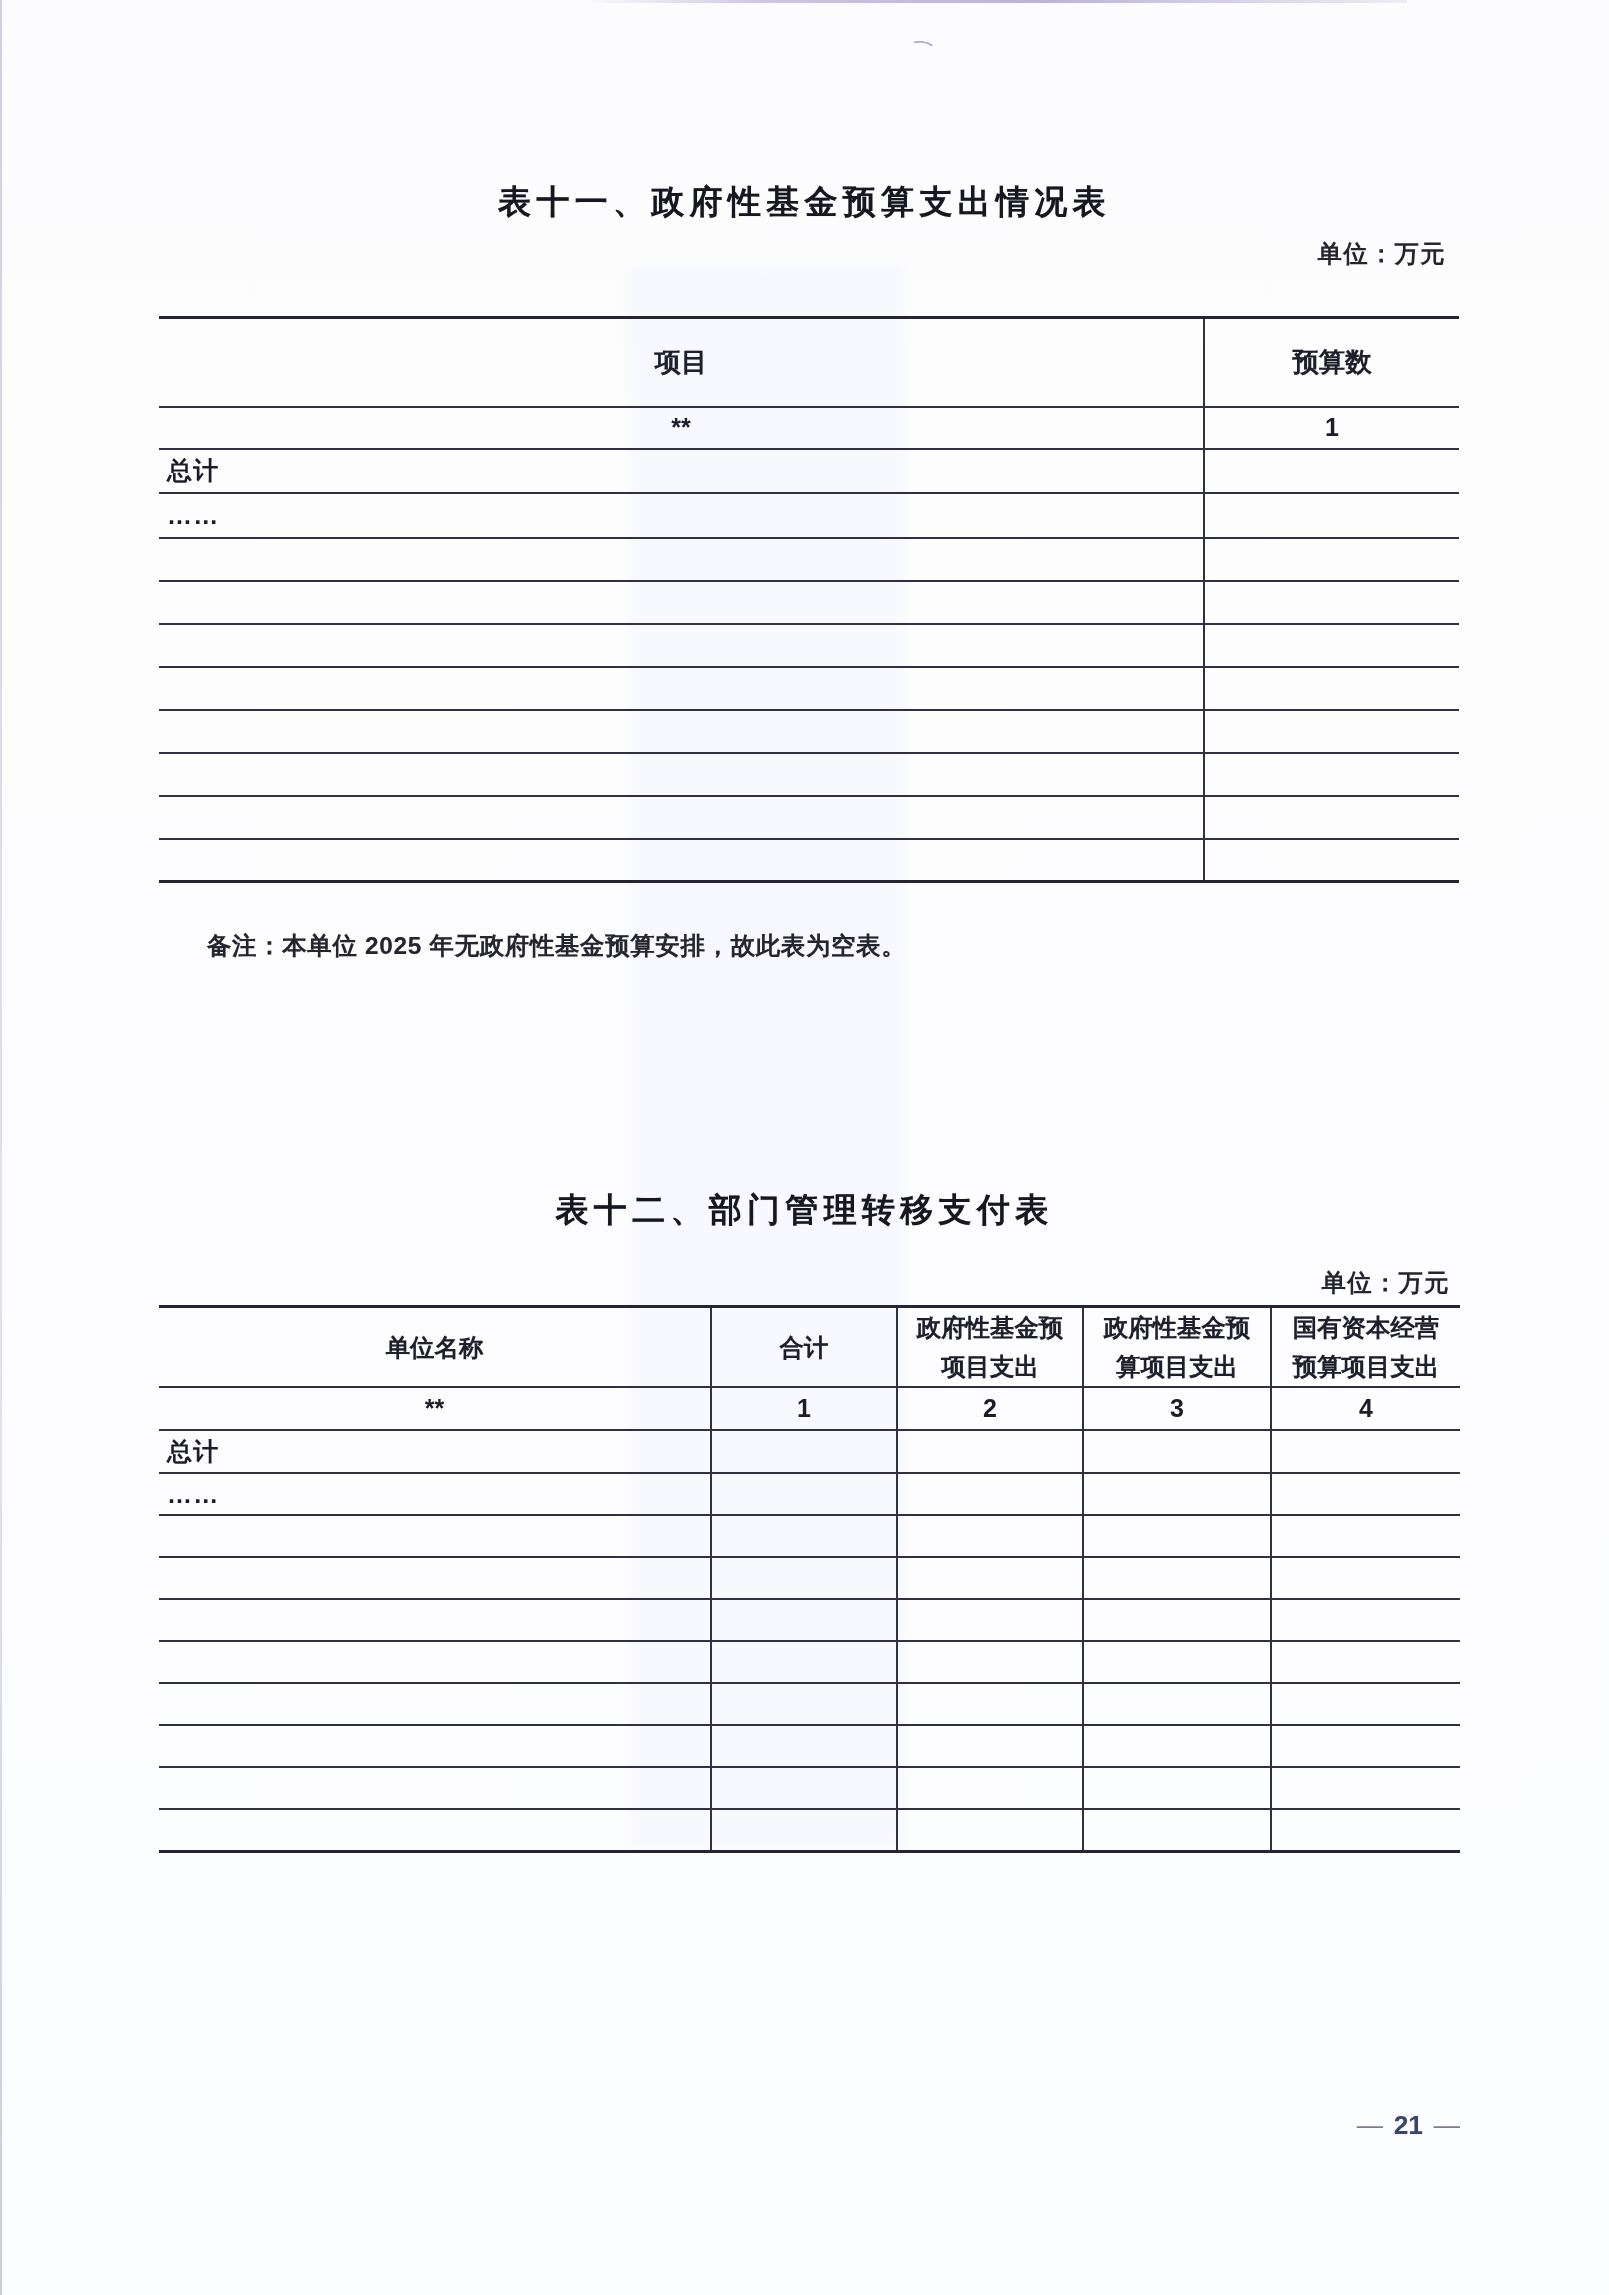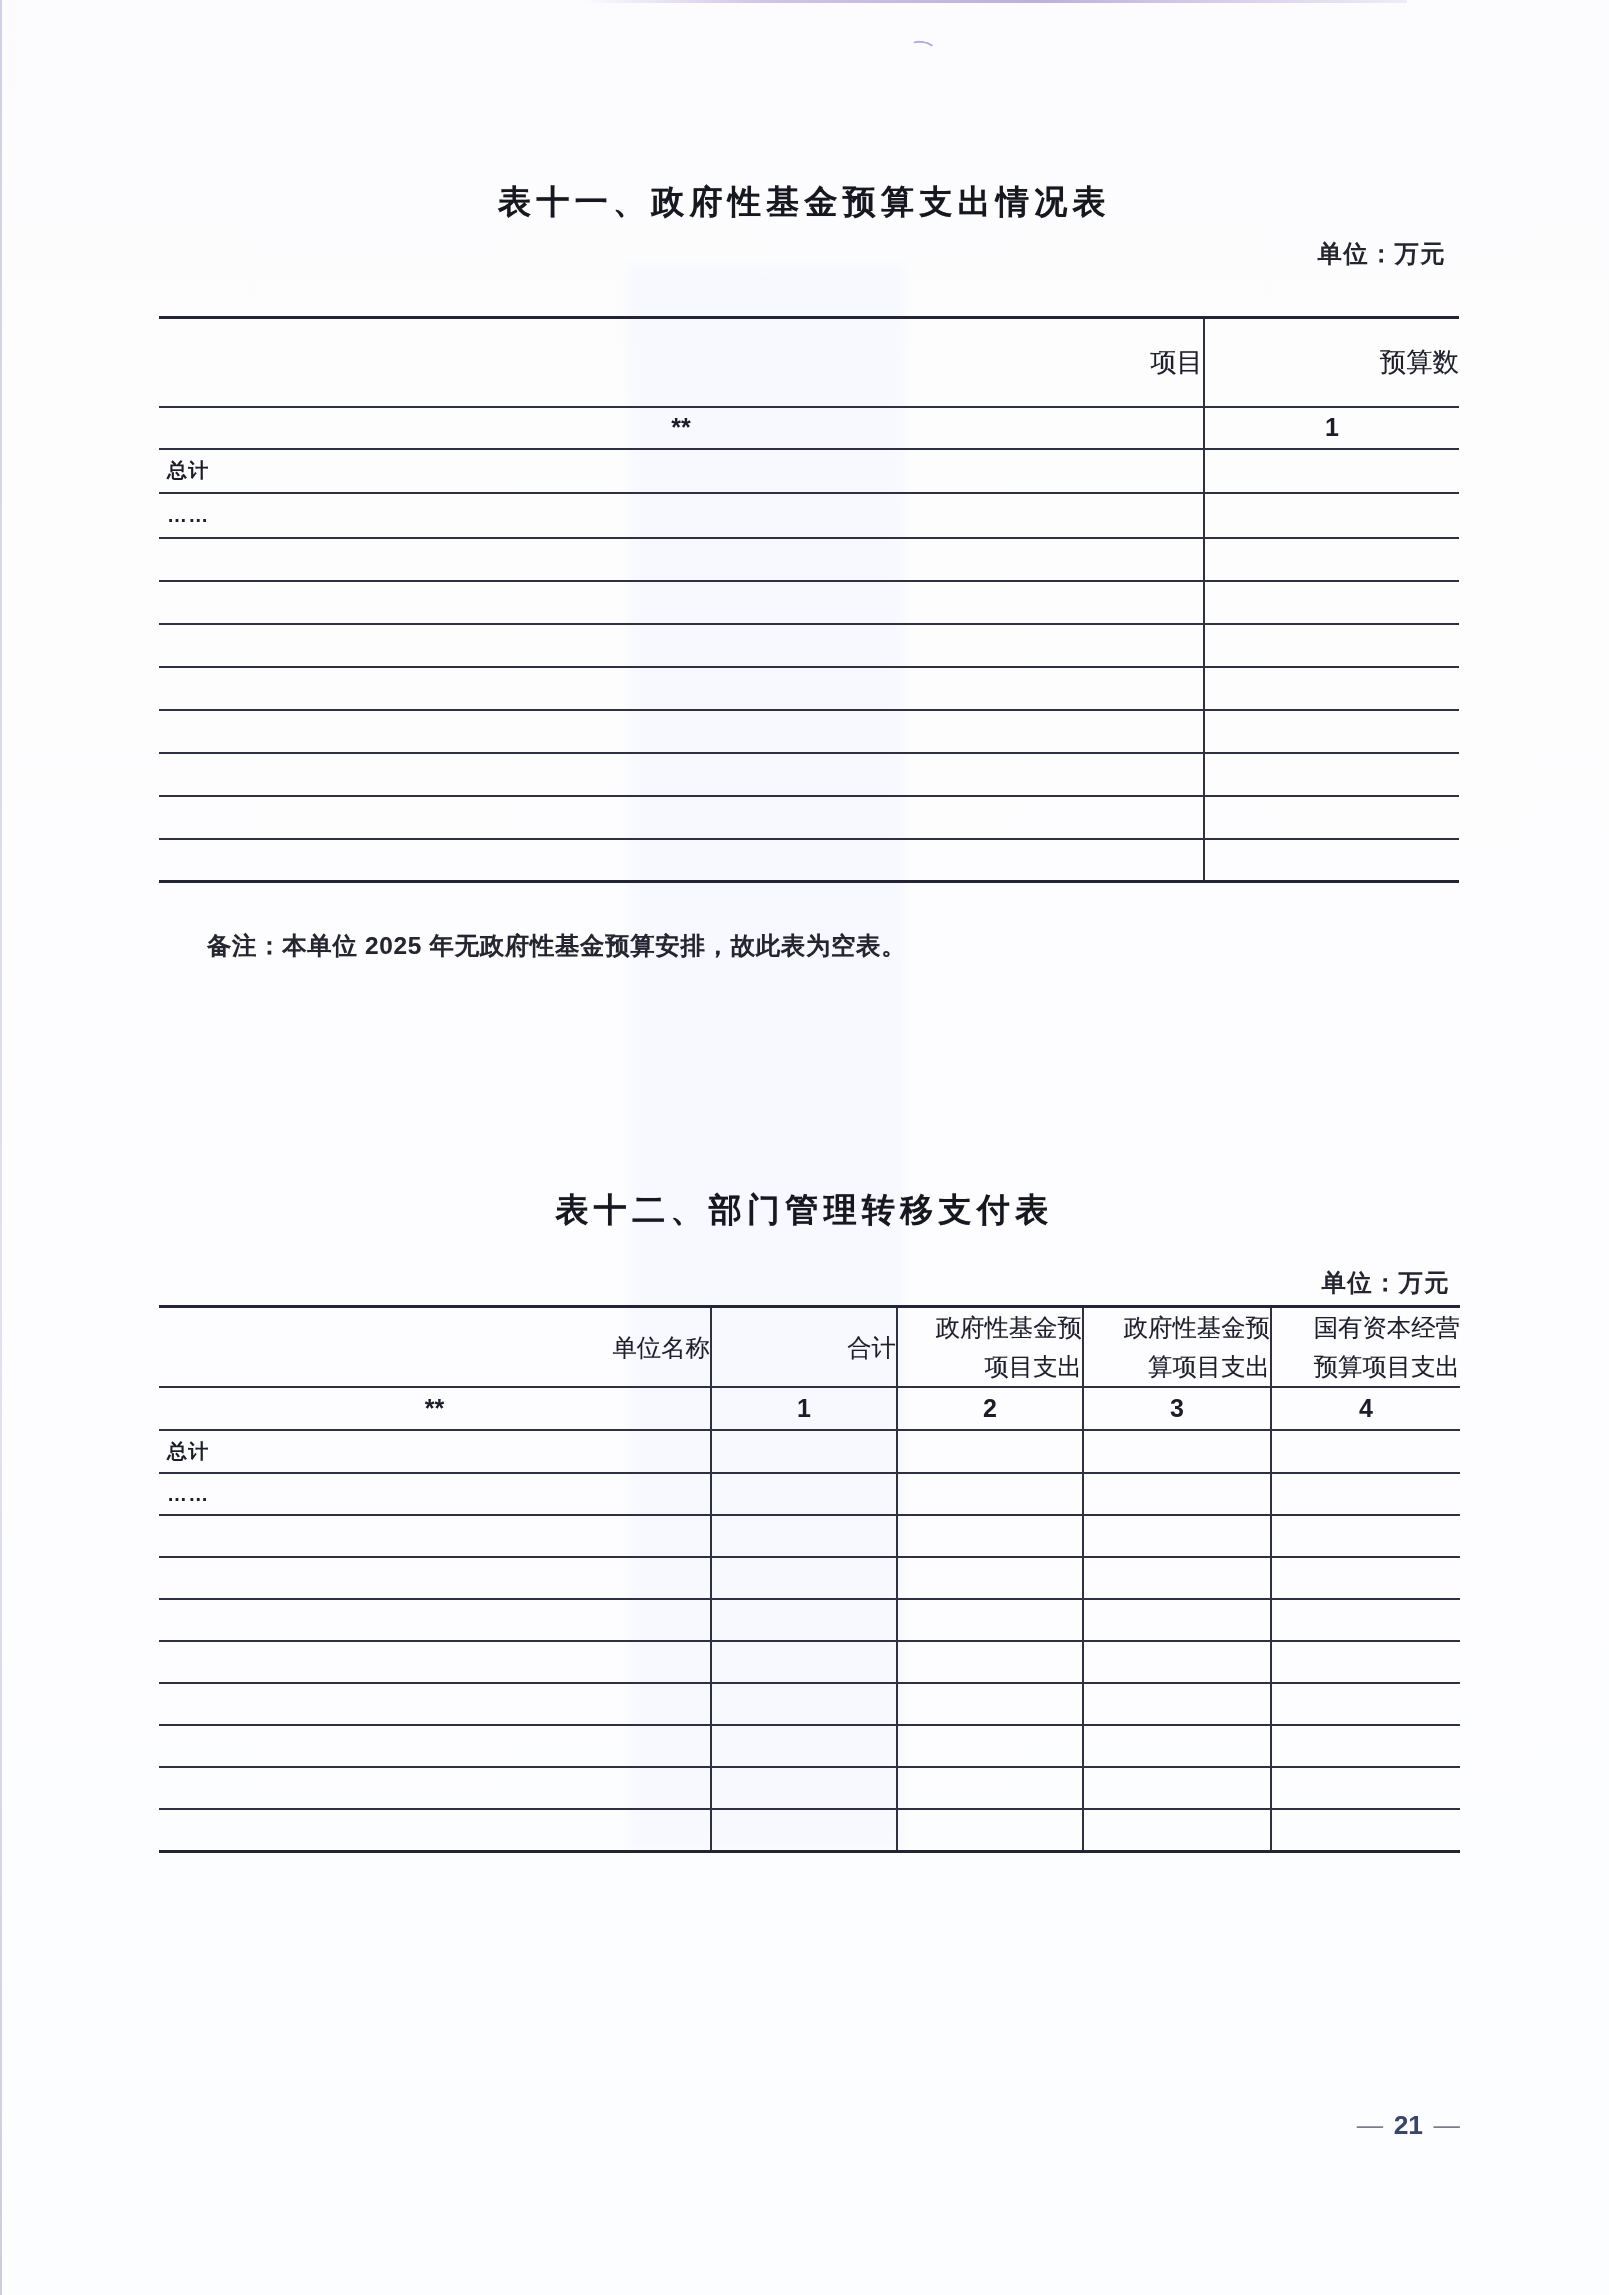--- a/index.html
+++ b/index.html
@@ -93,32 +93,31 @@
   .t11 .total-row{height:44px;}
   .t11 .dots-row{height:45px;}
   .t11 .empty-row{height:43px;}
   .t12 .head-row{height:60px;}
   .t12 .code-row{height:43px;}
   .t12 .total-row{height:43px;}
   .t12 .dots-row{height:42px;}
   .t12 .empty-row{height:42px;}
   
   .head-row td{
-    font-size:26.4px;font-weight:400;color:#1e1f2b;
+    font-size:26.4px;font-weight:700;color:#1e1f2b;
     text-shadow:0 0 0.7px rgba(30,31,43,.35);
-    text-align:right;
   }
   .t12 .head-row td{
     font-size:24.4px;
     white-space:pre-line;
     line-height:1.6;
   }
   .code-row td{font-size:25px;font-weight:700;}
   .total-row td, .dots-row td{
-    font-size:20px;font-weight:700;
+    font-size:25px;font-weight:700;
     text-align:left;padding-left:8px;
     letter-spacing:1.3px;
   }
   
   .note{
     position:absolute;
     font-size:24.4px;font-weight:600;
     color:var(--ink-soft);
     letter-spacing:0.7px;
     text-shadow:0 0 0.7px rgba(32,33,44,.3);

